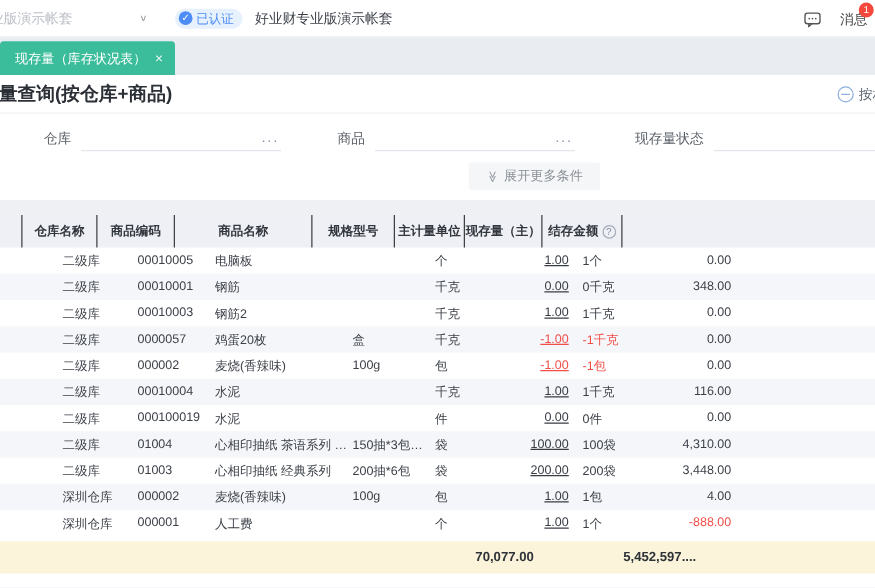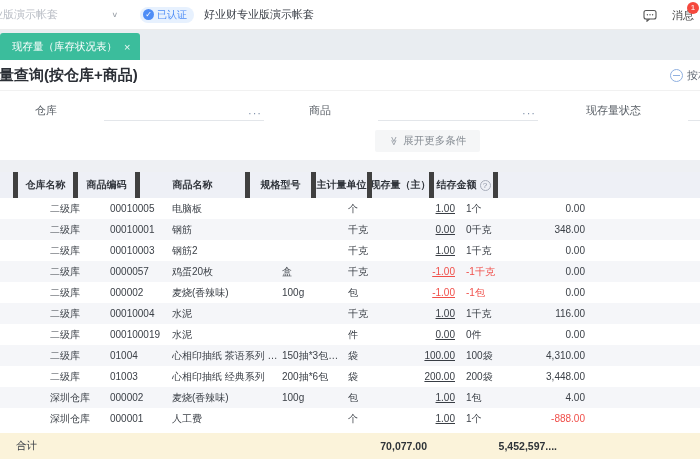--- a/index.html
+++ b/index.html
@@ -30,38 +30,38 @@
   .titlebar { height:31px; background:#fff; border-bottom:1px solid #f1f1f1; display:flex; align-items:center; position:relative; overflow:hidden; }
   .titlebar h1 { font-size:15px; font-weight:bold; color:#2b2f36; white-space:nowrap; margin-left:-31px; }
   .corner-action { position:absolute; right:-9px; top:0; height:31px; display:flex; align-items:center; gap:4px; cursor:pointer; }
   .corner-icon { width:13px; height:13px; border:1px solid #8fb0e0; border-radius:50%; position:relative; }
   .corner-icon::after { content:""; position:absolute; left:2px; right:2px; top:5px; border-top:1px solid #8fb0e0; }
   .corner-text { font-size:11px; color:#5b6470; white-space:nowrap; }
 
   
   .filters { background:#fff; padding:10px 0 8px 35px; }
   .filter-row { display:flex; align-items:flex-end; }
-  .field { display:flex; align-items:flex-end;gap:39px; }
+  .field { display:flex; align-items:flex-end; }
   .field label { font-size:11px; color:#595f66; margin-right:8px; padding-bottom:3px; white-space:nowrap; }
   .input-line { border-bottom:1px solid #e3e6ea; height:20px; display:flex; align-items:flex-end; justify-content:flex-end; cursor:text; }
   .f1 .input-line { width:160px; }
   .f2 { margin-left:45px; } .f2 .input-line { width:160px; }
   .f3 { margin-left:48px; flex:1; margin-right:-8px; } .f3 .input-line { flex:1; }
   .dots { font-size:11px; color:#7e8fa9; letter-spacing:1px; padding:0 2px 1px 0; cursor:pointer; }
   .more-row { text-align:center; margin-top:9px; }
   .more-btn { position:relative; left:60px; display:inline-flex; align-items:center; gap:5px; background:#f5f6f7; border:none; padding:4px 14px; font-size:10.5px; color:#8a9097; font-family:inherit; cursor:pointer; border-radius:2px; }
   .dbl-chevron { display:inline-block; transform:rotate(90deg); font-size:9px; color:#9aa0a8; }
 
   .gap-band { height:12px; background:#eef0f3; }
 
   
   .table { background:#fff; }
   .grid-row { display:grid; grid-template-columns:18px 60px 62px 110px 66px 56px 62px 64px 66px 1fr; }
   .thead { height:26px; background:#eef0f6; }
-  .th { font-size:10px; font-weight:bold; color:#32363d; display:flex; align-items:center; justify-content:center; border-right:5px solid #404040; white-space:nowrap; overflow:hidden; }
+  .th { font-size:10px; font-weight:bold; color:#32363d; display:flex; align-items:center; justify-content:center; border-right:1px solid #404040; white-space:nowrap; overflow:hidden; }
   .th.filler { border-right:none; }
   .help-icon { display:inline-block; width:11px; height:11px; border:1px solid #a8adba; border-radius:50%; font-size:8px; line-height:10px; text-align:center; color:#8b92a3; font-weight:normal; margin-left:3px; flex:none; }
   .tr { height:21px; font-size:10px;padding-left:28px; }
   .tr:nth-child(even) { background:#f5f6f9; }
   .td { display:flex; align-items:center; white-space:nowrap; overflow:hidden; padding:0 4px; }
   .c-w,.c-c,.c-n,.c-s,.c-u,.c-p { justify-content:flex-start; }
   .c-q,.c-a { justify-content:flex-end; padding-right:7px; }
   .qty-link { color:#383d44; text-decoration:underline; cursor:pointer; }
   .neg { color:#f04f4a !important; }
   .tfoot { height:26px; background:#fbf3da; margin-top:4px; font-size:10.5px; }
@@ -319,21 +319,20 @@
     <div class="td c-q">
             <a class="qty-link">1.00</a>
           </div>
     <div class="td c-p">1个</div>
     <div class="td c-a neg">-888.00</div>
     <div class="td c-f"></div>
   </div>
 </div>
 
     <div class="grid-row tfoot">
-      <div class="f-label">合计</div>
       <div class="f-qty">70,077.00</div>
       <div class="f-amt">5,452,597....</div>
     </div>
   </div>
 
   <div class="bottom-white"></div>
 
 </div>
 
 </body></html>

